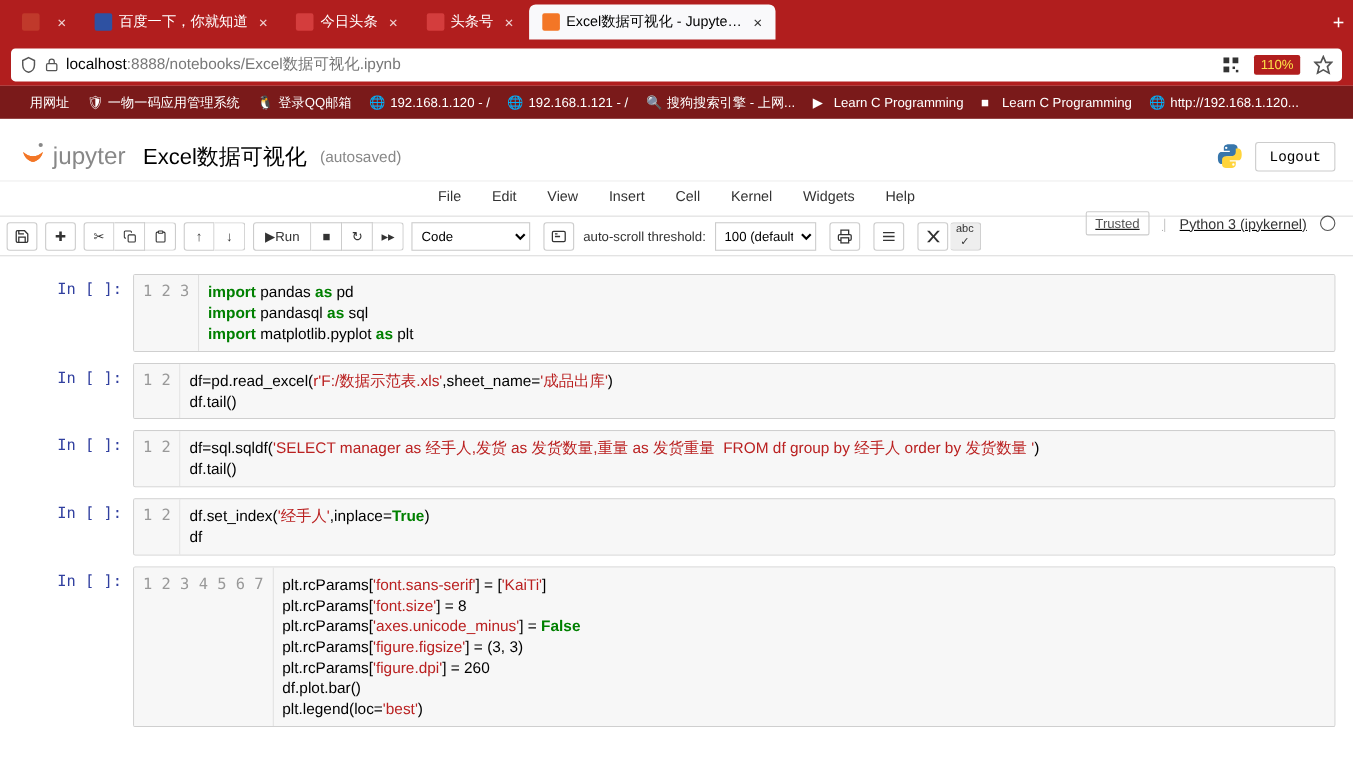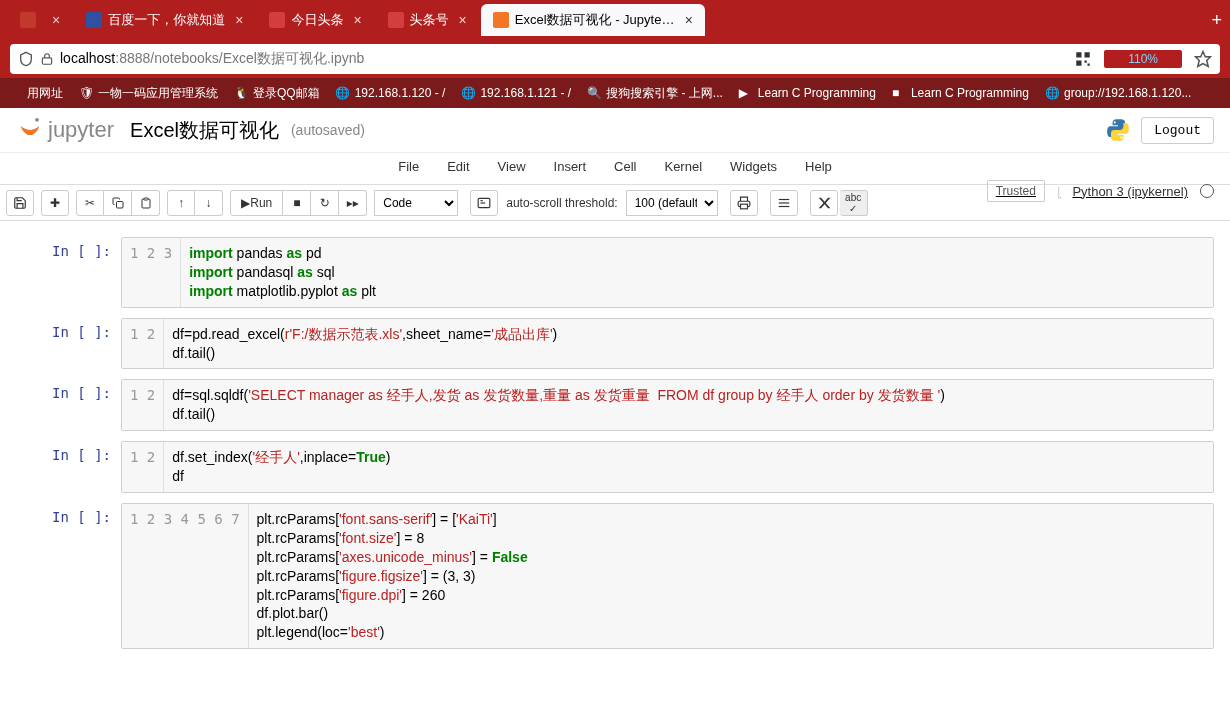--- a/index.html
+++ b/index.html
@@ -15,29 +15,29 @@
 .new-tab { color: #fff; font-size: 18px; margin-left: 12px; cursor: pointer; }
 
 .addr-bar { background: #b11e1e; height: 38px; display: flex; padding: 4px 10px 8px; }
 .url-box { background: #fff; border-radius: 4px; height: 30px; flex: 1; display: flex; align-items: center; padding: 0 8px; }
 .shield { width: 16px; height: 16px; margin-right: 6px; color: #555; }
 .lock { width: 14px; height: 14px; margin-right: 6px; color: #555; }
 .url-text { flex: 1; font-size: 14px; color: #222; }
 .url-host { color: #000; }
 .url-path { color: #777; }
 .qr { width: 18px; height: 18px; margin: 0 6px; }
-.zoom-badge { background: #b11e1e; color: #7dd3fc; padding: 2px 24px; border-radius: 2px; font-size: 12px; margin: 0 6px; }
+.zoom-badge { background: #b11e1e; color: #fde047; padding: 2px 6px; border-radius: 2px; font-size: 12px; margin: 0 6px; }
 .star { width: 18px; height: 18px; margin-left: 6px; color: #555; }
 
 .bookmarks { background: #7a1a1a; height: 30px; display: flex; align-items: center; padding: 0 8px; color: #fff; font-size: 12px; overflow: hidden; }
 .bm { display: flex; align-items: center; margin-right: 16px; cursor: pointer; white-space: nowrap; }
 .bm-icon { width: 14px; height: 14px; margin-right: 5px; border-radius: 2px; flex-shrink: 0; }
 
 
-.jupyter-header { display: flex; align-items: center; padding: 8px 16px; border-bottom: 1px solid #eee; }
+.jupyter-header { display: flex; align-items: center; padding: 8px 16px; border-bottom: 1px solid #eee; margin-top: 12px; }
 .jupyter-logo { display: flex; align-items: center; margin-right: 16px; }
 .jupyter-logo-icon { width: 28px; height: 28px; margin-right: 4px; }
 .jupyter-logo-text { font-size: 22px; color: #888; font-weight: 300; }
 .notebook-name { font-size: 20px; color: #000; margin-right: 12px; }
 .autosaved { color: #888; font-size: 14px; }
 .header-right { margin-left: auto; display: flex; align-items: center; gap: 10px; }
 .python-logo { width: 26px; height: 26px; }
 .logout-btn { border: 1px solid #ccc; background: #fff; padding: 5px 12px; border-radius: 3px; font-size: 13px; cursor: pointer; font-family: Liberation Mono, monospace; }
 
 
@@ -160,21 +160,21 @@
     <div class="bm">
       <span class="bm-icon">▶</span>
       <span>Learn C Programming</span>
     </div>
     <div class="bm">
       <span class="bm-icon">■</span>
       <span>Learn C Programming</span>
     </div>
     <div class="bm">
       <span class="bm-icon">🌐</span>
-      <span>group://192.168.1.120...</span>
+      <span>http://192.168.1.120...</span>
     </div>
   </div>
 
 <div class="jupyter-header">
   <div class="jupyter-logo">
     <svg class="jupyter-logo-icon" viewBox="0 0 44 44">
         <circle cx="33" cy="6" r="3" fill="#888"></circle>
         <path d="M8 16c8 8 20 8 28 0-2 10-11 14-14 14s-12-4-14-14z" fill="#f37626"></path>
         <path d="M8 30c8-8 20-8 28 0-2-10-11-14-14-14s-12 4-14 14z" fill="#f37626" transform="rotate(180 22 23)"></path>
       </svg>
@@ -241,21 +241,21 @@
   <div class="tb-group">
     <button class="tb-btn">↑</button>
     <button class="tb-btn">↓</button>
   </div>
   <div class="tb-group">
     <button class="tb-btn tb-run">▶ <span>Run</span></button>
     <button class="tb-btn">■</button>
     <button class="tb-btn">↻</button>
     <button class="tb-btn">▸▸</button>
   </div>
-  <select class="tb-select" style="width:84px">
+  <select class="tb-select" style="width:108px">
     <option>Code</option>
   </select>
   <div class="tb-sep"></div>
   <button class="tb-btn single">
       <svg width="14" height="14" viewBox="0 0 24 24" fill="none" stroke="#333" stroke-width="2">
         <rect x="2" y="4" width="20" height="16" rx="2"></rect>
         <line x1="6" y1="8" x2="10" y2="8"></line>
         <line x1="6" y1="12" x2="14" y2="12"></line>
       </svg>
     </button>

